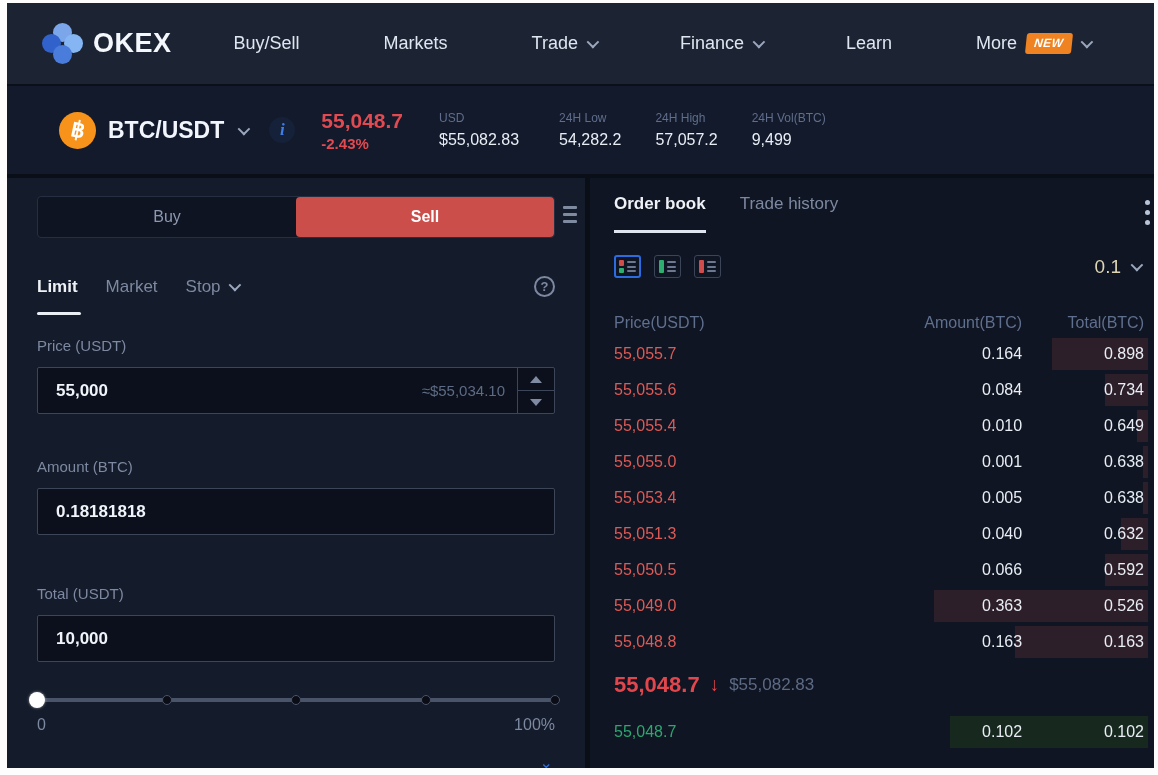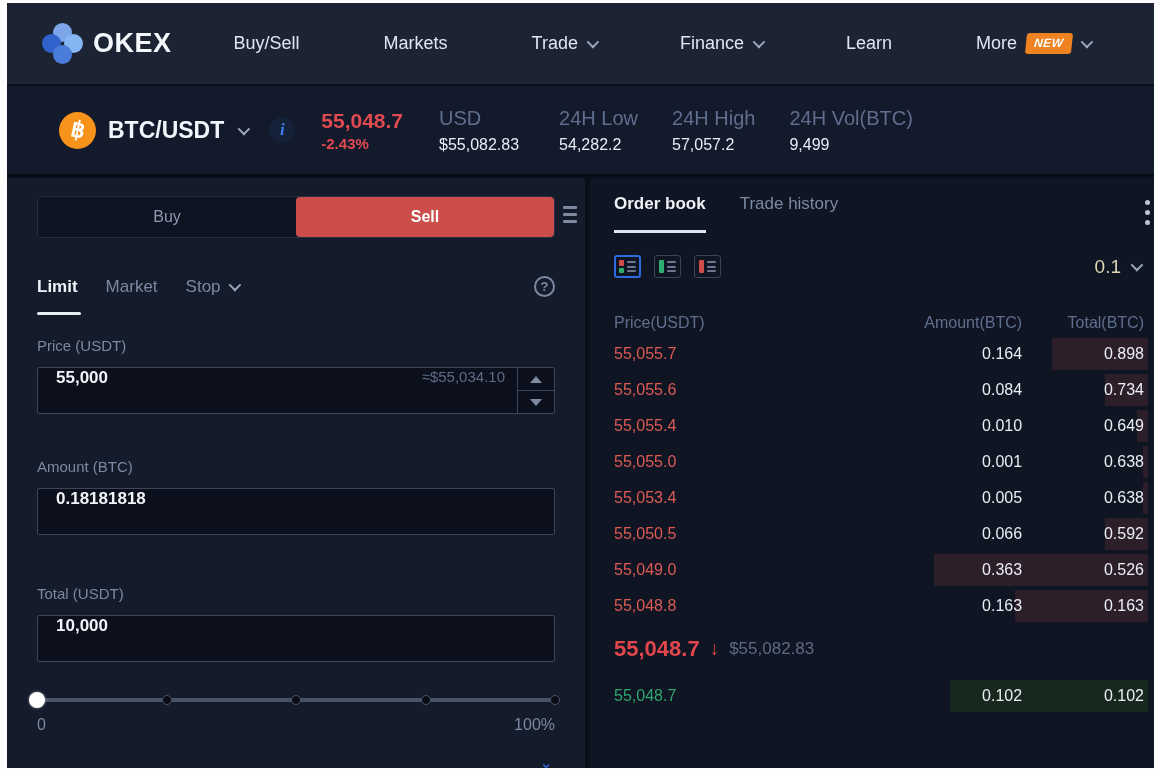--- a/index.html
+++ b/index.html
@@ -26,21 +26,21 @@
   
   .ticker { height:92px; background:#121a2b; display:flex; align-items:center; padding:0 26px; flex:none; border-bottom:4px solid #0a0e18; }
   .coin-ic { width:37px; height:37px; border-radius:50%; background:#f7931a; color:#fff; display:flex; align-items:center; justify-content:center; font-size:22px; font-weight:bold; margin:0 12px 0 26px; }
   .coin-ic span { transform:rotate(12deg); }
   .pair { color:#f2f6fc; font-size:23px; font-weight:bold; margin-right:14px; }
   .info-ic { width:26px; height:26px; border-radius:50%; background:#152138; color:#3f7de8; font-family:"Liberation Serif", serif; font-style:italic; font-weight:bold; font-size:17px; display:flex; align-items:center; justify-content:center; margin:0 26px 0 22px; }
   .last-block { margin-right:36px; }
   .last-price { color:#e04a50; font-size:21px; font-weight:bold; line-height:1.25; }
   .last-change { color:#e04a50; font-size:15px; font-weight:bold; }
   .stat { margin-right:34px; }
-  .stat .lb { color:#5f6e8c; font-size:20px; margin-bottom:6px; }
+  .stat .lb { color:#5f6e8c; font-size:12px; margin-bottom:6px; }
   .stat .vl { color:#e9edf4; font-size:16px; }
 
   
   .main { flex:1; display:flex; min-height:0; }
   .panel-left { width:578px; flex:none; background:#141b2a; position:relative; padding:0 30px; overflow:hidden; }
   .splitter { width:5px; flex:none; background:#0a0e17; }
   .panel-right { flex:1; background:#0f1522; position:relative; padding:0 6px 0 24px; overflow:hidden; }
 
   
   .side-toggle { margin-top:18px; height:42px; background:#0e1422; border:1px solid #262f42; border-radius:4px; display:flex; }
@@ -52,21 +52,21 @@
   .type-tabs { margin-top:38px; display:flex; align-items:center; gap:28px; position:relative; }
   .type-tab { color:#7c89a1; font-size:17px; display:flex; align-items:center; gap:8px; cursor:pointer; }
   .type-tab.active { color:#eef1f6; font-weight:bold; }
   .type-underline { position:absolute; left:0; top:36px; width:44px; height:3px; background:#e9edf4; border-radius:2px; }
   .help-ic { margin-left:auto; width:21px; height:21px; border-radius:50%; border:2px solid #7c89a1; color:#7c89a1; font-size:13px; font-weight:bold; display:flex; align-items:center; justify-content:center; }
 
   .fld-label { color:#7c89a1; font-size:15px; }
   .lbl-price { margin-top:40px; }
   .lbl-amount { margin-top:44px; }
   .lbl-total { margin-top:50px; }
-  .inp { margin-top:13px; height:47px; background:#0b101c; border:1px solid #3d4659; border-radius:2px; display:flex; align-items:flex-start; }
+  .inp { margin-top:13px; height:47px; background:#0b101c; border:1px solid #3d4659; border-radius:2px; display:flex; align-items:center; }
   .inp .val { color:#f0f3f8; font-size:17px; font-weight:bold; padding-left:18px; }
   .inp .approx { margin-left:auto; color:#5d6b84; font-size:15px; padding-right:12px; }
   .stepper { width:37px; align-self:stretch; border-left:1px solid #3d4659; display:flex; flex-direction:column; flex:none; }
   .stepper .st { flex:1; display:flex; align-items:center; justify-content:center; cursor:pointer; }
   .stepper .st:first-child { border-bottom:1px solid #3d4659; }
   .tri-up { width:0; height:0; border-left:6px solid transparent; border-right:6px solid transparent; border-bottom:7px solid #7e8ba3; }
   .tri-dn { width:0; height:0; border-left:6px solid transparent; border-right:6px solid transparent; border-top:7px solid #7e8ba3; }
 
   .slider { margin-top:30px; position:relative; height:16px; }
   .slider .track { position:absolute; left:0; right:0; top:6px; height:4px; background:#4a5469; border-radius:2px; }
@@ -329,20 +329,26 @@
             <span class="cell c-amt t-white">0.001</span>
             <span class="cell c-tot t-white">0.638</span>
           </div>
             <div class="ob-row">
             <i class="depth ask-depth" style="width: 1%;"></i>
             <span class="cell c-price t-red">55,053.4</span>
             <span class="cell c-amt t-white">0.005</span>
             <span class="cell c-tot t-white">0.638</span>
           </div>
             <div class="ob-row">
+            <i class="depth ask-depth" style="width: 5%;"></i>
+            <span class="cell c-price t-red">55,051.3</span>
+            <span class="cell c-amt t-white">0.040</span>
+            <span class="cell c-tot t-white">0.632</span>
+          </div>
+            <div class="ob-row">
             <i class="depth ask-depth" style="width: 8%;"></i>
             <span class="cell c-price t-red">55,050.5</span>
             <span class="cell c-amt t-white">0.066</span>
             <span class="cell c-tot t-white">0.592</span>
           </div>
             <div class="ob-row">
             <i class="depth ask-depth" style="width: 40%;"></i>
             <span class="cell c-price t-red">55,049.0</span>
             <span class="cell c-amt t-white">0.363</span>
             <span class="cell c-tot t-white">0.526</span>

